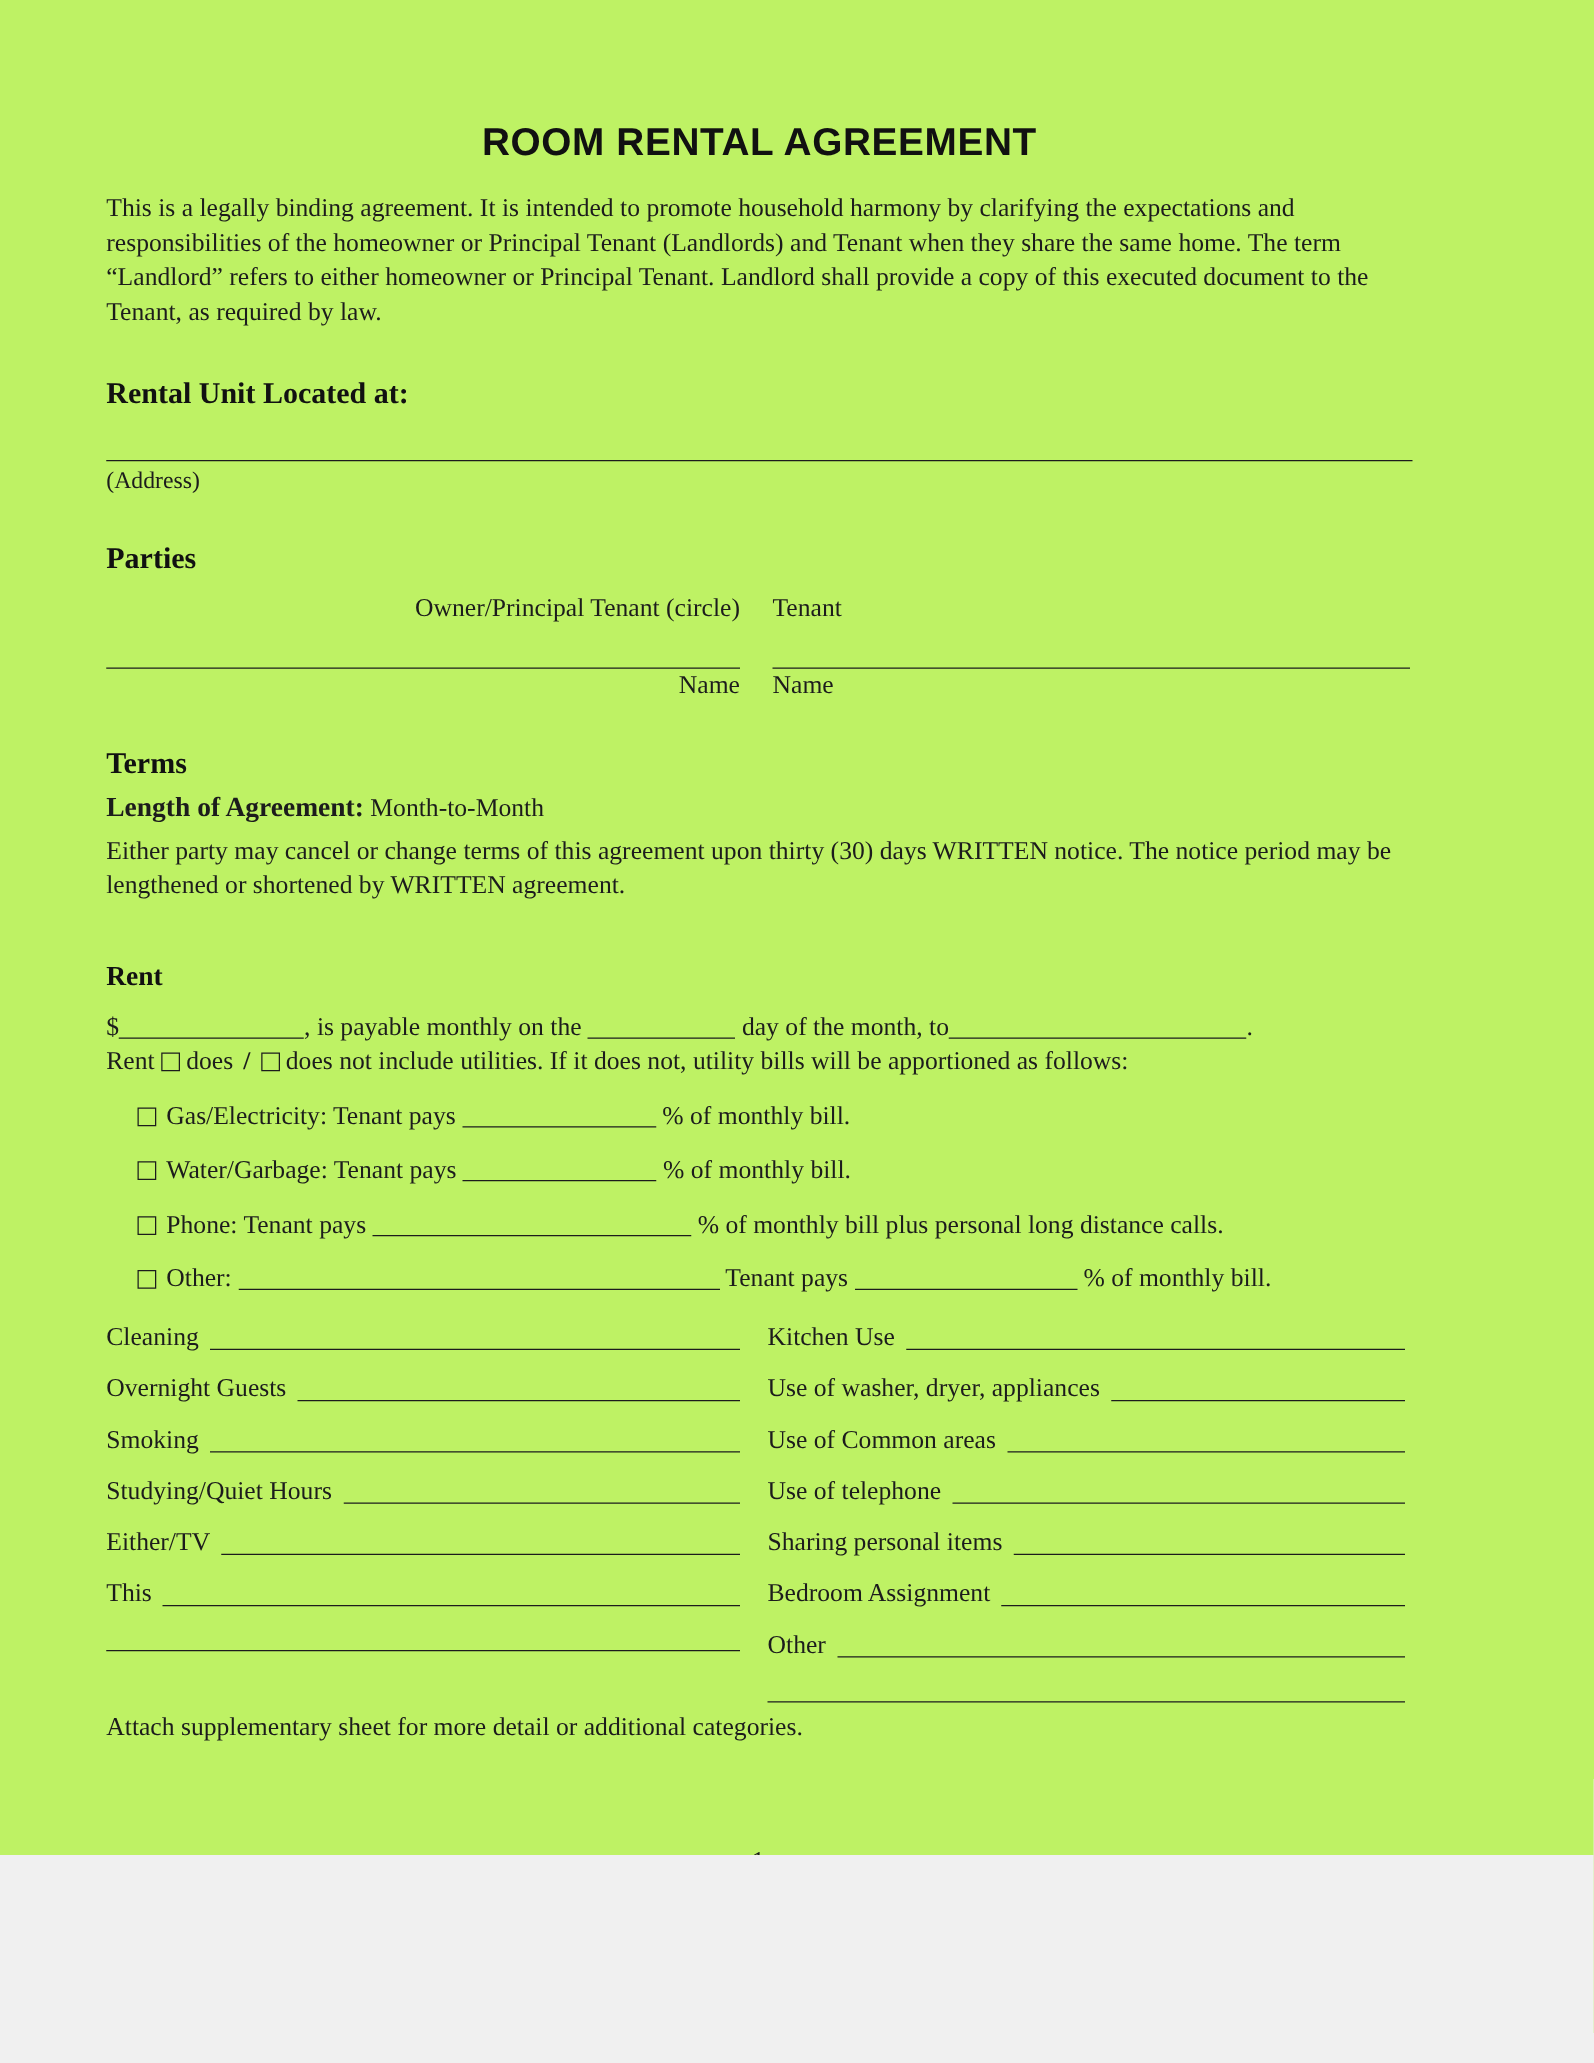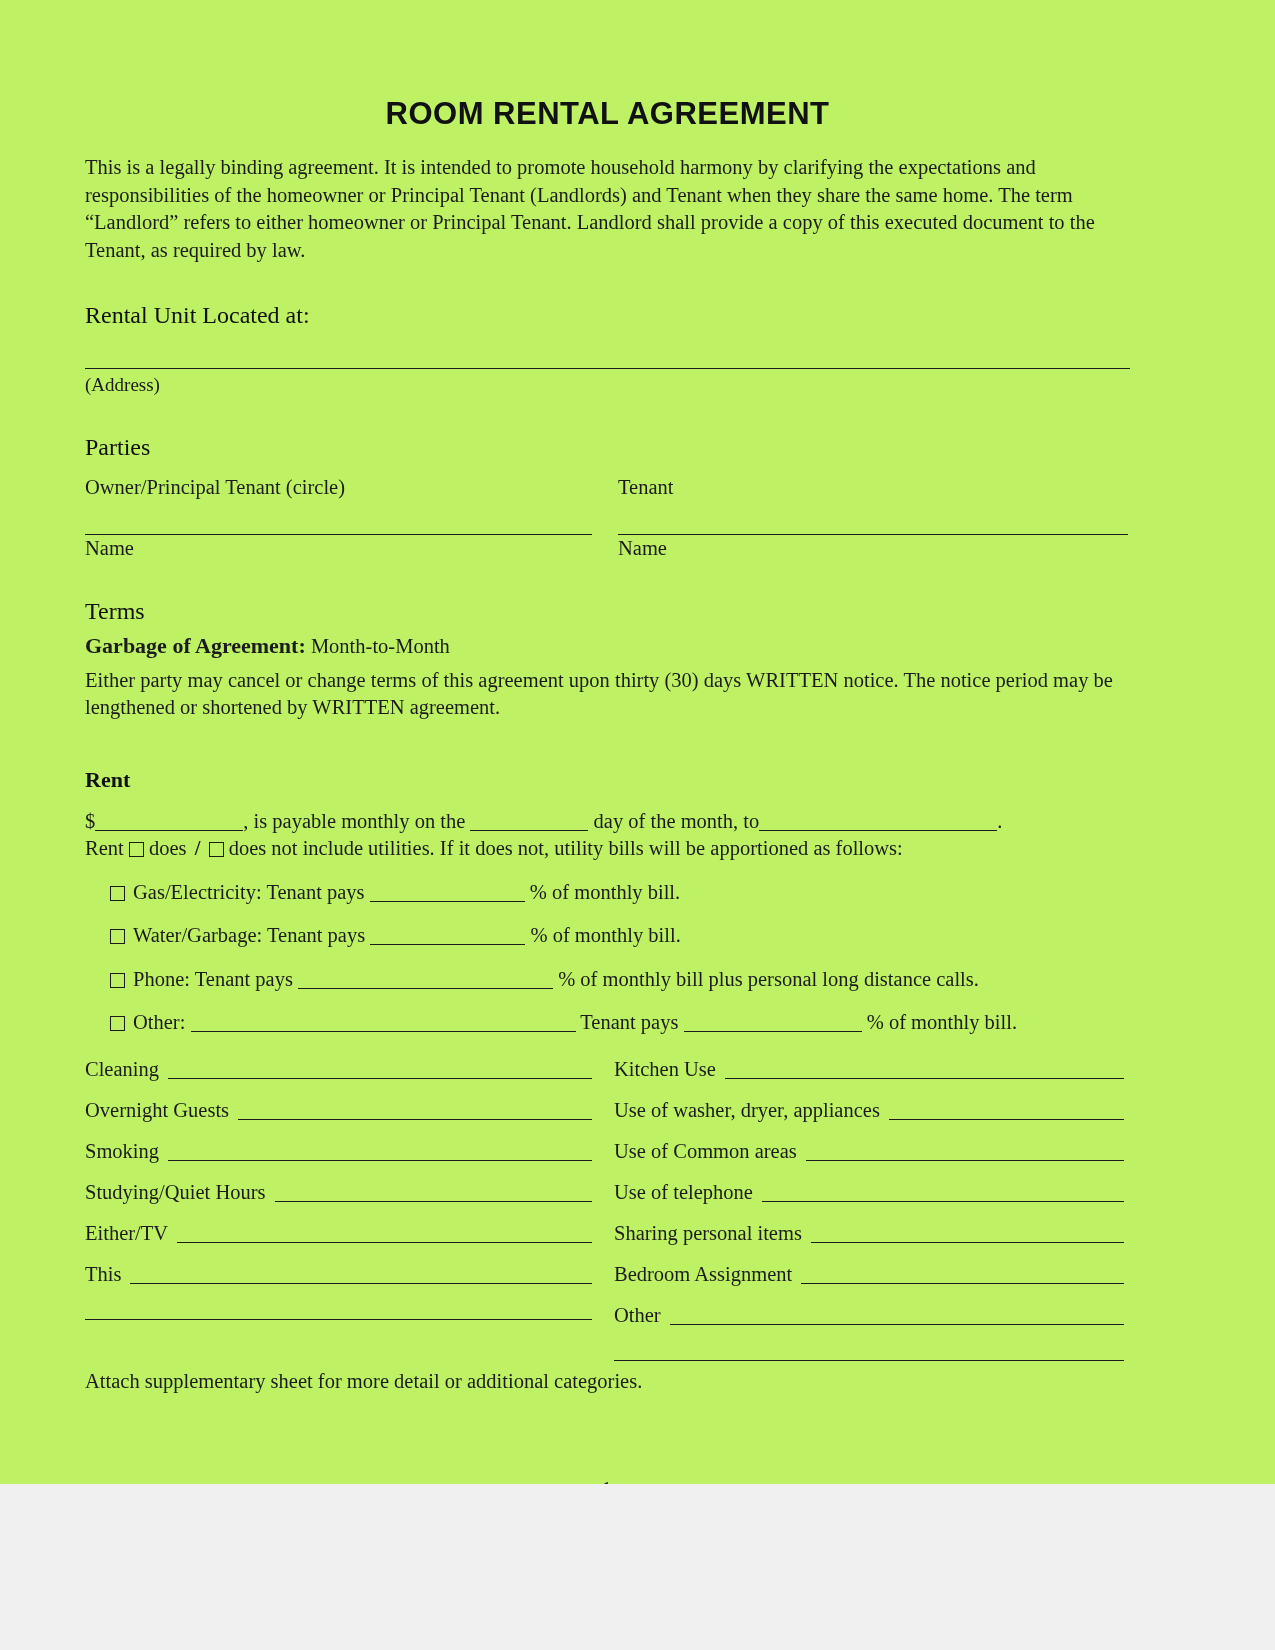--- a/index.html
+++ b/index.html
@@ -22,31 +22,31 @@
     font-size:31px;
     line-height:36px;
     text-align:center;
     margin:0;
     letter-spacing:0.5px;
     color:#111;
   }
   .intro { margin:22px 0 0 0; }
   h2.sec {
     font-size:24px; line-height:30px;
-    font-weight:400; margin:34px 0 0 0; color:#111;
+    font-weight:700; margin:34px 0 0 0; color:#111;
   }
   h2.sec.first { margin-top:36px; }
   .hline {
     border-bottom:1.6px solid #1c1c1c;
     height:0; width:100%;
   }
   .addr-line { margin-top:38px; }
   .small-label { font-size:19px; line-height:26px; margin-top:3px; }
   .two-col { display:flex; column-gap:26px; }
-  .col-l { width:507px; flex:0 0 auto; }
+  .col-l { width:507px; flex:0 0 auto;text-align:right; }
   .col-r { width:510px; flex:0 0 auto; }
   .party-labels { margin-top:12px; }
   .party-lines { margin-top:32px; }
   .length-line { margin:6px 0 0 0; }
   .length-line b { font-size:22px; }
   .notice { margin:6px 0 0 0; }
   h3.subsec { font-size:22px; line-height:28px; font-weight:700; margin:44px 0 0 0; color:#111; }
   h3.subsec.hr { font-size:24px; line-height:30px; margin-top:40px; }
   .rent-pay { margin:14px 0 0 0; }
   .utilities { margin:0; }
@@ -104,21 +104,21 @@
     <div class="col-r">
         <div class="hline"></div>
       </div>
   </div>
   <div class="two-col">
     <div class="col-l">Name</div>
     <div class="col-r">Name</div>
   </div>
 
   <h2 class="sec">Terms</h2>
-  <p class="length-line"><b>Garbage of Agreement:</b> <span>Month-to-Month</span></p>
+  <p class="length-line"><b>Length of Agreement:</b> <span>Month-to-Month</span></p>
   <p class="notice">Either party may cancel or change terms of this agreement upon thirty (30) days WRITTEN notice.  The notice period may be lengthened or shortened by WRITTEN agreement.</p>
 
   <h3 class="subsec">Rent</h3>
   <p class="rent-pay"><span>$</span><span class="blank w148"></span><span>, is payable monthly on the</span> <span class="blank w118"></span> <span>day of the month, to</span><span class="blank w238"></span><span>.</span></p>
   <p class="utilities"><span>Rent</span> <span class="cb"></span> <span>does</span> <span class="slash">/</span> <span class="cb"></span> <span>does not include utilities.  If it does not, utility bills will be apportioned as follows:</span></p>
 
   <p class="rent-item"><span class="cb"></span><span>Gas/Electricity: Tenant pays</span> <span class="blank w155"></span> <span>% of monthly bill.</span></p>
 
   <p class="rent-item"><span class="cb"></span><span>Water/Garbage: Tenant pays</span> <span class="blank w155"></span> <span>% of monthly bill.</span></p>
 

